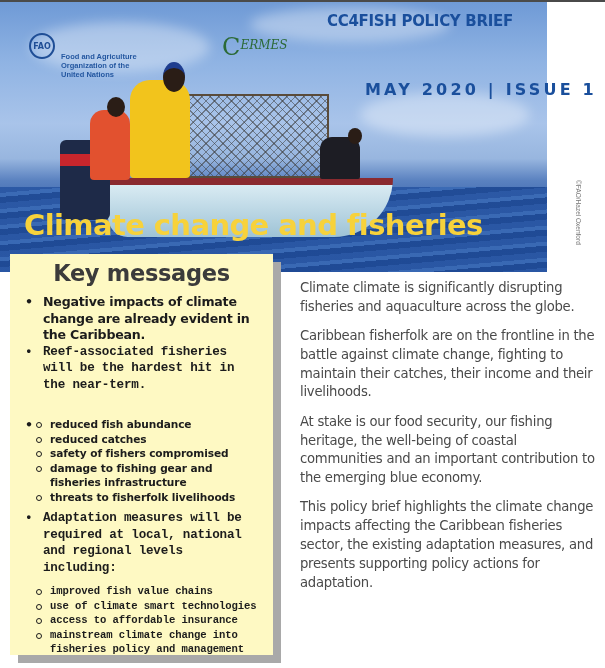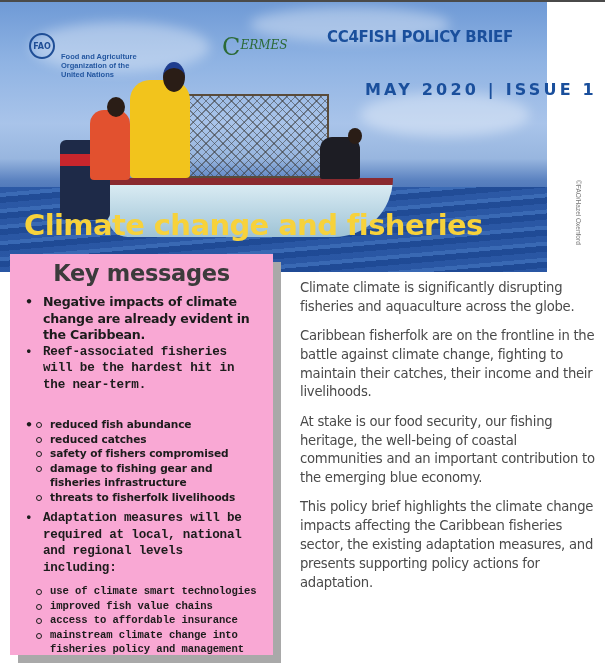--- a/index.html
+++ b/index.html
@@ -30,31 +30,31 @@
   .person-red { position: absolute; left: 90px; top: 108px; width: 40px; height: 70px; background: #e2512f; border-radius: 14px 14px 4px 4px; }
   .head-red { position: absolute; left: 107px; top: 95px; width: 18px; height: 20px; background: #2a1d16; border-radius: 50%; }
   .person-dark { position: absolute; left: 320px; top: 135px; width: 40px; height: 42px; background: #1d1d24; border-radius: 12px 12px 2px 2px; }
   .head-dark { position: absolute; left: 348px; top: 126px; width: 14px; height: 16px; background: #2a1d16; border-radius: 50%; }
 
   .fao-logo { position: absolute; left: 29px; top: 33px; width: 26px; height: 26px; border: 2px solid #1f4e96; border-radius: 50%;
     display: flex; align-items: center; justify-content: center; font-size: 8px; font-weight: bold; color: #1f4e96; box-sizing: border-box; }
   .fao-text { position: absolute; left: 61px; top: 36px; font-family: "Liberation Sans", sans-serif; font-size: 7.5px; font-weight: bold; color: #2457a0; line-height: 9px; margin-top: 16px; }
   .cermes-logo { position: absolute; left: 222px; top: 33px; font-family: "DejaVu Serif", serif; font-size: 12px; color: #2c6a37; font-style: italic; }
   .cermes-logo .bigc { font-size: 24px; color: #2c6a37; font-style: normal; vertical-align: -6px; }
-  .brief-title { position: absolute; left: 327px; top: 28px; font-family: "DejaVu Sans", sans-serif; font-weight: bold;
+  .brief-title { position: absolute; left: 327px; top: 12px; font-family: "DejaVu Sans", sans-serif; font-weight: bold;
     font-size: 15px; color: #1a4f9c; letter-spacing: -0.3px; }
   .brief-issue { position: absolute; left: 365px; top: 80px; font-family: "DejaVu Sans", sans-serif; font-weight: bold; font-size: 16px;
     color: #1a4f9c; letter-spacing: 3.2px; }
   .hero-title { position: absolute; left: 24px; top: 208px; font-family: "DejaVu Sans", sans-serif; font-weight: bold; font-size: 29px;
     color: #f7d23b; letter-spacing: -0.6px; white-space: nowrap; }
   .credit { position: absolute; left: 582px; top: 180px; width: 100px; transform-origin: 0 0; transform: rotate(90deg) translate(0,0);
     font-family: "Liberation Sans", sans-serif; font-size: 6.5px; color: #777; white-space: nowrap; }
 
   .km-shadow { position: absolute; left: 18px; top: 262px; width: 263px; height: 401px; background: #a9a9a9; }
-  .km-box { position: absolute; left: 10px; top: 254px; width: 263px; height: 401px; background: #f9a8d4; box-sizing: border-box; padding: 4px 10px 0 10px; }
+  .km-box { position: absolute; left: 10px; top: 254px; width: 263px; height: 401px; background: #fef9c3; box-sizing: border-box; padding: 4px 10px 0 10px; }
   .km-title { text-align: center; font-family: "DejaVu Sans", sans-serif; font-weight: bold; font-size: 22.5px; color: #3b3b3b; margin: 2px 0 8px 0; letter-spacing: -0.3px; }
   .km-list { list-style: none; margin: 0; padding: 0; }
   .km-item { position: relative; padding-left: 23px; font-family: "DejaVu Sans", sans-serif; font-weight: bold; font-size: 12.6px; line-height: 16.5px; color: #1c1c1c; letter-spacing: -0.2px; }
   .km-item::before { content: "•"; position: absolute; left: 5px; top: 0; }
   .km-gap { height: 16px; }
   .km-sub { list-style: none; margin: 8px 0 0 0; padding: 0; }
   .km-subitem { position: relative; padding-left: 15px; margin-left: -8px; font-size: 10.6px; line-height: 14.5px; letter-spacing: -0.1px; }
   .km-subitem::before { content: ""; position: absolute; left: 1px; top: 5px; width: 4px; height: 4px; border: 1.2px solid #1c1c1c; border-radius: 50%; }
   .km-item + .km-item { margin-top: 0; font-family: Liberation Mono, monospace; }
   .sp6 { margin-top: 6px !important; }
@@ -109,22 +109,22 @@
         <li class="km-subitem">reduced fish abundance</li>
         <li class="km-subitem">reduced catches</li>
         <li class="km-subitem">safety of fishers compromised</li>
         <li class="km-subitem">damage to fishing gear and fisheries infrastructure</li>
         <li class="km-subitem">threats to fisherfolk livelihoods</li>
       </ul>
     </li>
     <li class="km-item sp6">
       <span>Adaptation measures will be required at local, national and regional levels including:</span>
       <ul class="km-sub">
+        <li class="km-subitem">improved fish value chains</li>
         <li class="km-subitem">use of climate smart technologies</li>
-        <li class="km-subitem">improved fish value chains</li>
         <li class="km-subitem">access to affordable insurance</li>
         <li class="km-subitem">mainstream climate change into fisheries policy and management</li>
       </ul>
     </li>
   </ul>
 </div>
 
 <div class="body-col">
   <p class="body-p">Climate climate is significantly disrupting fisheries and aquaculture across the globe.</p>
   <p class="body-p">Caribbean fisherfolk are on the frontline in the battle against climate change, fighting to maintain their catches, their income and their livelihoods.</p>

